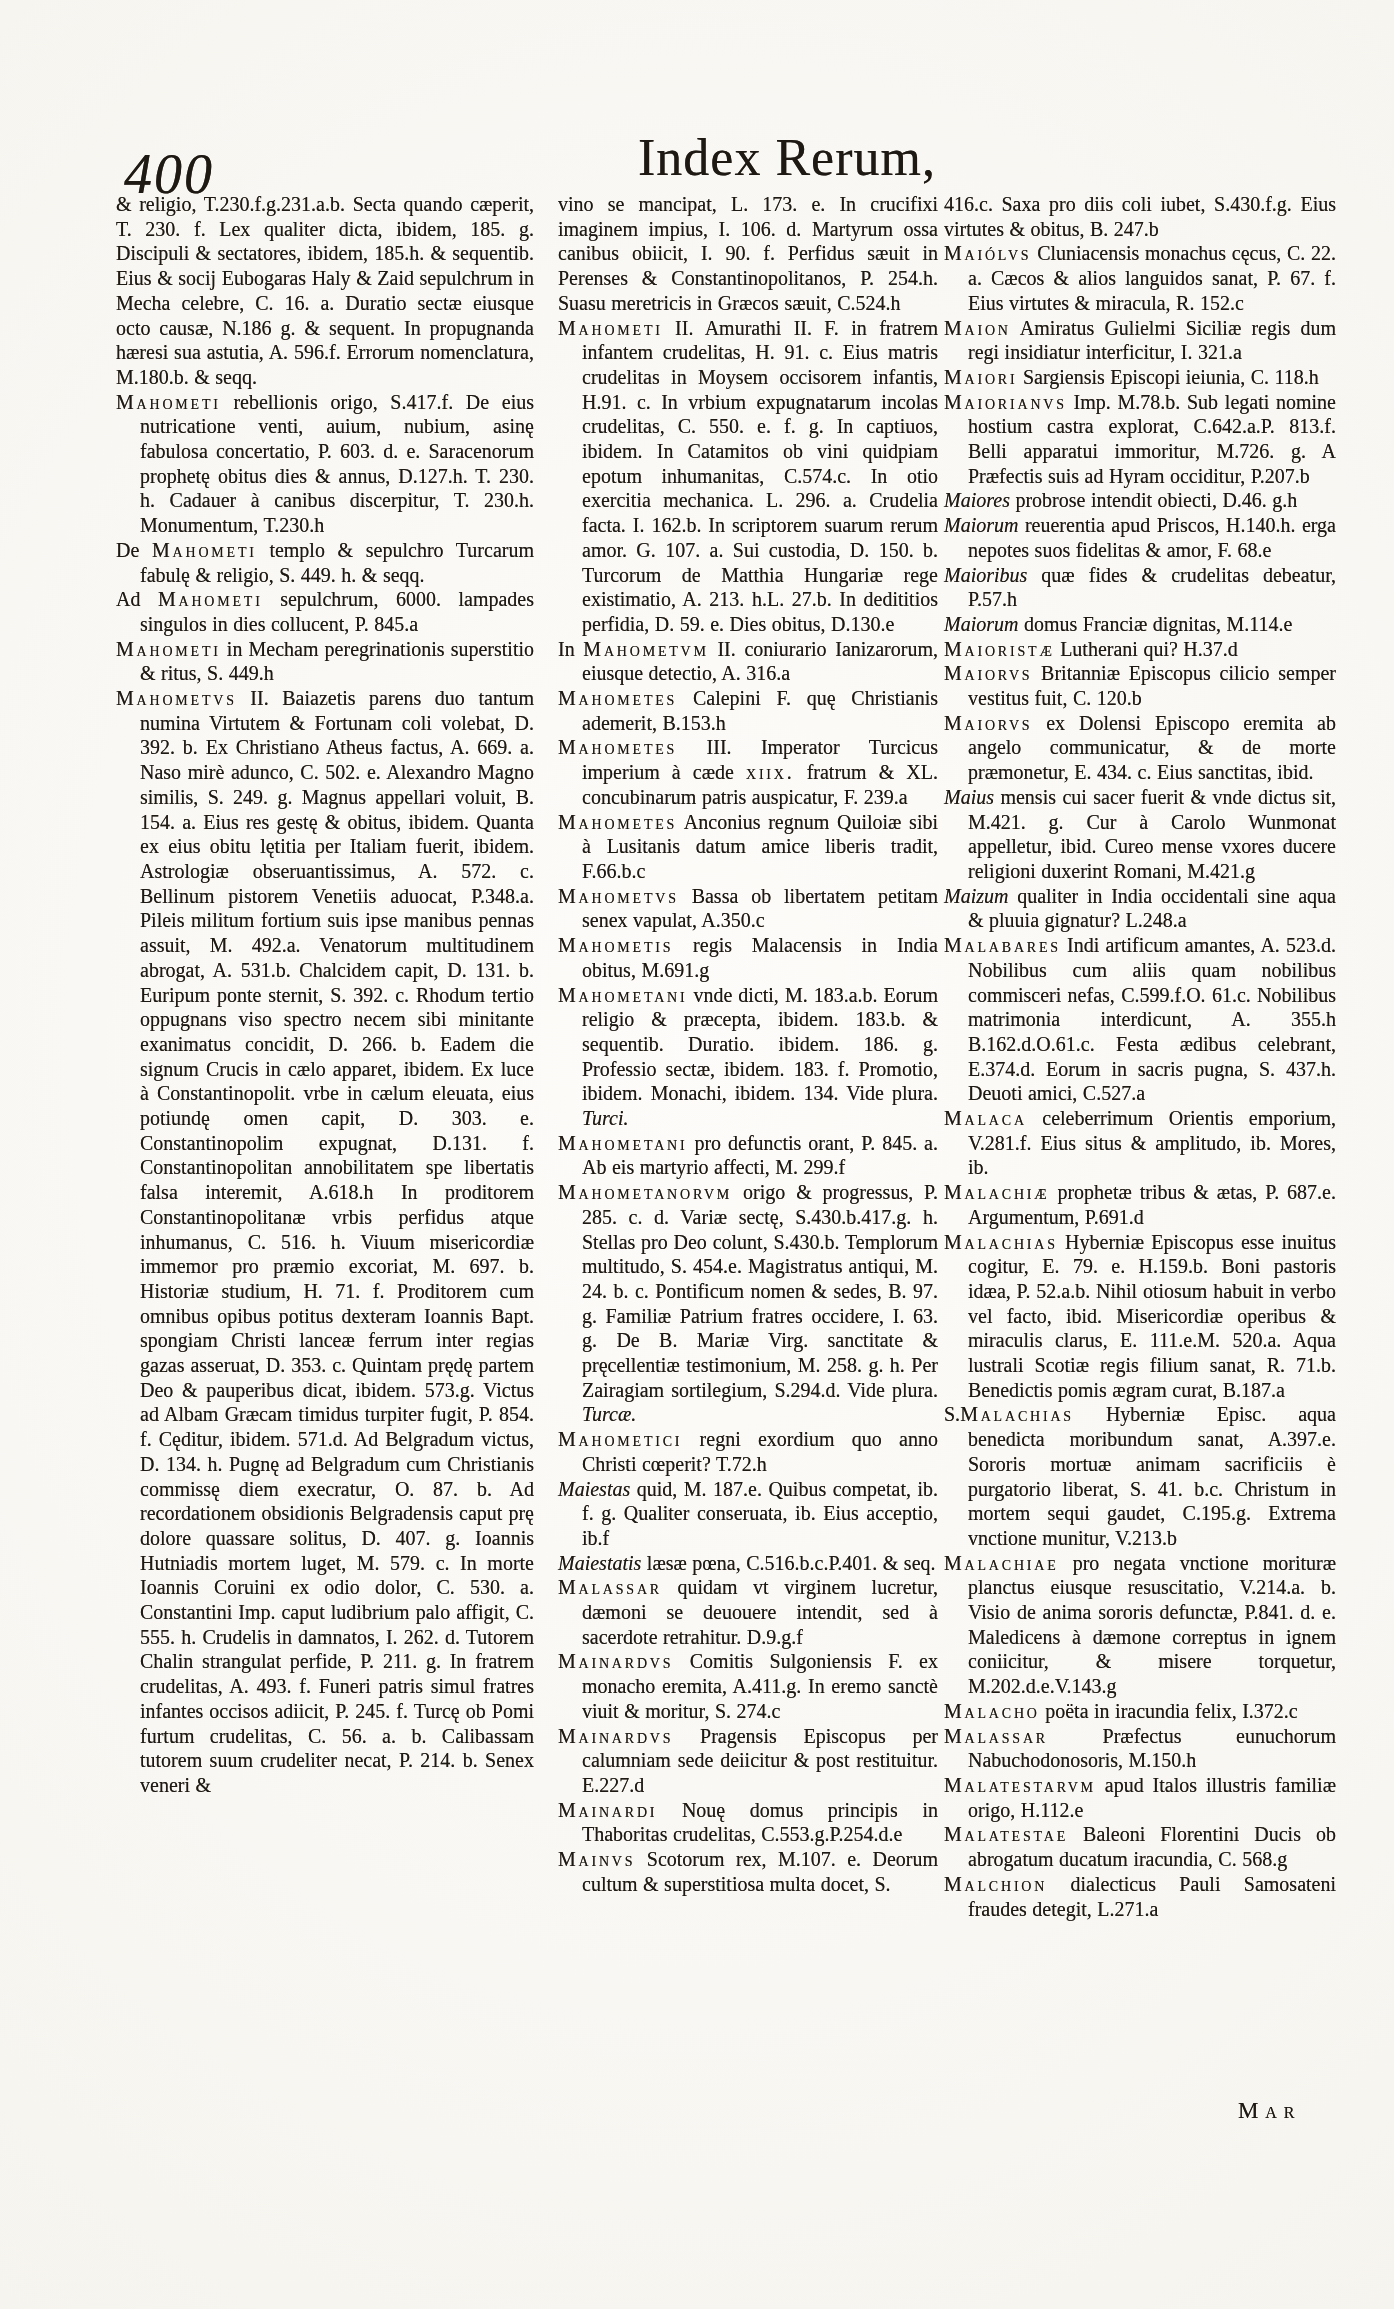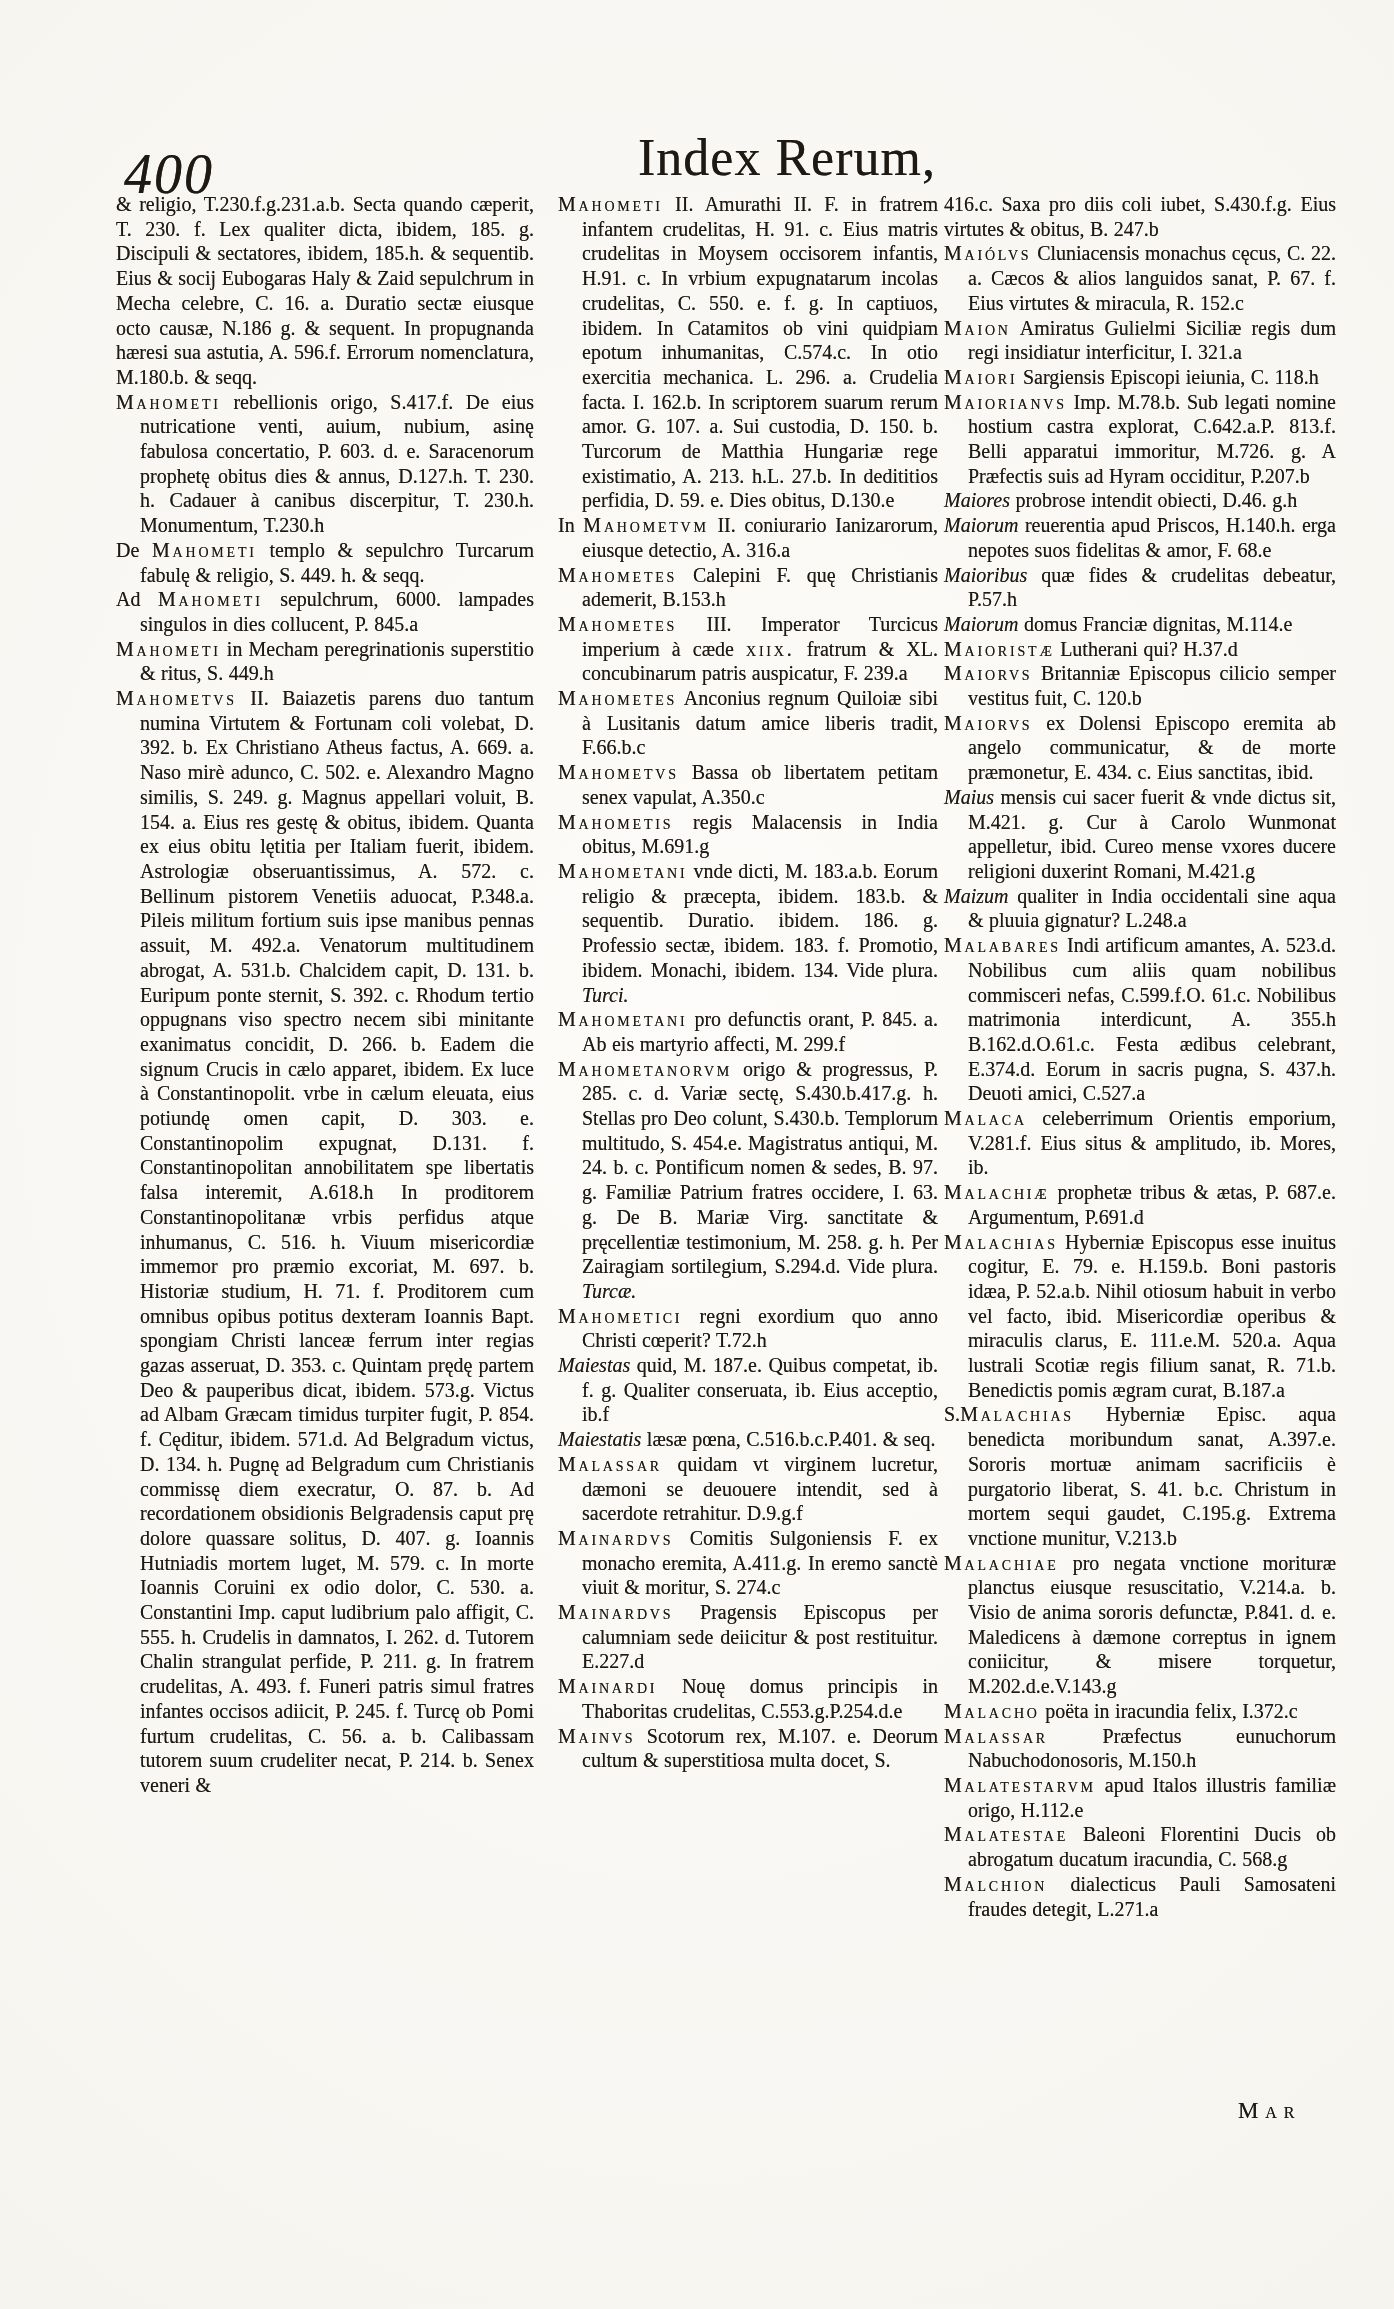--- a/index.html
+++ b/index.html
@@ -56,20 +56,21 @@
   <h1 class="title">Index Rerum,</h1>
   <div class="col" id="col1">
       <p class="entry cont"><span>&amp; religio, T.230.f.g.231.a.b. Secta quando cæperit, T. 230. f. Lex qualiter dicta, ibidem, 185. g. Discipuli &amp; sectatores, ibidem, 185.h. &amp; sequentib. Eius &amp; socij Eubogaras Haly &amp; Zaid sepulchrum in Mecha celebre, C. 16. a. Duratio sectæ eiusque octo causæ, N.186 g. &amp; sequent. In propugnanda hæresi sua astutia, A. 596.f. Errorum nomenclatura, M.180.b. &amp; seqq.</span></p>
       <p class="entry"><span class="sc">Mahometi</span><span> rebellionis origo, S.417.f. De eius nutricatione venti, auium, nubium, asinę fabulosa concertatio, P. 603. d. e. Saracenorum prophetę obitus dies &amp; annus, D.127.h. T. 230. h. Cadauer à canibus discerpitur, T. 230.h. Monumentum, T.230.h</span></p>
       <p class="entry"><span>De </span><span class="sc">Mahometi</span><span> templo &amp; sepulchro Turcarum fabulę &amp; religio, S. 449. h. &amp; seqq.</span></p>
       <p class="entry"><span>Ad </span><span class="sc">Mahometi</span><span> sepulchrum, 6000. lampades singulos in dies collucent, P. 845.a</span></p>
       <p class="entry"><span class="sc">Mahometi</span><span> in Mecham peregrinationis superstitio &amp; ritus, S. 449.h</span></p>
       <p class="entry"><span class="sc">Mahometvs</span><span> II. Baiazetis parens duo tantum numina Virtutem &amp; Fortunam coli volebat, D. 392. b. Ex Christiano Atheus factus, A. 669. a. Naso mirè adunco, C. 502. e. Alexandro Magno similis, S. 249. g. Magnus appellari voluit, B. 154. a. Eius res gestę &amp; obitus, ibidem. Quanta ex eius obitu lętitia per Italiam fuerit, ibidem. Astrologiæ obseruantissimus, A. 572. c. Bellinum pistorem Venetiis aduocat, P.348.a. Pileis militum fortium suis ipse manibus pennas assuit, M. 492.a. Venatorum multitudinem abrogat, A. 531.b. Chalcidem capit, D. 131. b. Euripum ponte sternit, S. 392. c. Rhodum tertio oppugnans viso spectro necem sibi minitante exanimatus concidit, D. 266. b. Eadem die signum Crucis in cælo apparet, ibidem. Ex luce à Constantinopolit. vrbe in cælum eleuata, eius potiundę omen capit, D. 303. e. Constantinopolim expugnat, D.131. f. Constantinopolitan annobilitatem spe libertatis falsa interemit, A.618.h In proditorem Constantinopolitanæ vrbis perfidus atque inhumanus, C. 516. h. Viuum misericordiæ immemor pro præmio excoriat, M. 697. b. Historiæ studium, H. 71. f. Proditorem cum omnibus opibus potitus dexteram Ioannis Bapt. spongiam Christi lanceæ ferrum inter regias gazas asseruat, D. 353. c. Quintam prędę partem Deo &amp; pauperibus dicat, ibidem. 573.g. Victus ad Albam Græcam timidus turpiter fugit, P. 854. f. Cęditur, ibidem. 571.d. Ad Belgradum victus, D. 134. h. Pugnę ad Belgradum cum Christianis commissę diem execratur, O. 87. b. Ad recordationem obsidionis Belgradensis caput prę dolore quassare solitus, D. 407. g. Ioannis Hutniadis mortem luget, M. 579. c. In morte Ioannis Coruini ex odio dolor, C. 530. a. Constantini Imp. caput ludibrium palo affigit, C. 555. h. Crudelis in damnatos, I. 262. d. Tutorem Chalin strangulat perfide, P. 211. g. In fratrem crudelitas, A. 493. f. Funeri patris simul fratres infantes occisos adiicit, P. 245. f. Turcę ob Pomi furtum crudelitas, C. 56. a. b. Calibassam tutorem suum crudeliter necat, P. 214. b. Senex veneri &amp;</span></p>
     </div>
   <div class="col" id="col2">
+      <p class="entry cont"><span>vino se mancipat, L. 173. e. In crucifixi imaginem impius, I. 106. d. Martyrum ossa canibus obiicit, I. 90. f. Perfidus sæuit in Perenses &amp; Constantinopolitanos, P. 254.h. Suasu meretricis in Græcos sæuit, C.524.h</span></p>
       <p class="entry"><span class="sc">Mahometi</span><span> II. Amurathi II. F. in fratrem infantem crudelitas, H. 91. c. Eius matris crudelitas in Moysem occisorem infantis, H.91. c. In vrbium expugnatarum incolas crudelitas, C. 550. e. f. g. In captiuos, ibidem. In Catamitos ob vini quidpiam epotum inhumanitas, C.574.c. In otio exercitia mechanica. L. 296. a. Crudelia facta. I. 162.b. In scriptorem suarum rerum amor. G. 107. a. Sui custodia, D. 150. b. Turcorum de Matthia Hungariæ rege existimatio, A. 213. h.L. 27.b. In dedititios perfidia, D. 59. e. Dies obitus, D.130.e</span></p>
       <p class="entry"><span>In </span><span class="sc">Mahometvm</span><span> II. coniurario Ianizarorum, eiusque detectio, A. 316.a</span></p>
       <p class="entry"><span class="sc">Mahometes</span><span> Calepini F. quę Christianis ademerit, B.153.h</span></p>
       <p class="entry"><span class="sc">Mahometes</span><span> III. Imperator Turcicus imperium à cæde </span><span class="sc">xiix.</span><span> fratrum &amp; XL. concubinarum patris auspicatur, F. 239.a</span></p>
       <p class="entry"><span class="sc">Mahometes</span><span> Anconius regnum Quiloiæ sibi à Lusitanis datum amice liberis tradit, F.66.b.c</span></p>
       <p class="entry"><span class="sc">Mahometvs</span><span> Bassa ob libertatem petitam senex vapulat, A.350.c</span></p>
       <p class="entry"><span class="sc">Mahometis</span><span> regis Malacensis in India obitus, M.691.g</span></p>
       <p class="entry"><span class="sc">Mahometani</span><span> vnde dicti, M. 183.a.b. Eorum religio &amp; præcepta, ibidem. 183.b. &amp; sequentib. Duratio. ibidem. 186. g. Professio sectæ, ibidem. 183. f. Promotio, ibidem. Monachi, ibidem. 134. Vide plura. </span><span class="it">Turci.</span></p>
       <p class="entry"><span class="sc">Mahometani</span><span> pro defunctis orant, P. 845. a. Ab eis martyrio affecti, M. 299.f</span></p>
       <p class="entry"><span class="sc">Mahometanorvm</span><span> origo &amp; progressus, P. 285. c. d. Variæ sectę, S.430.b.417.g. h. Stellas pro Deo colunt, S.430.b. Templorum multitudo, S. 454.e. Magistratus antiqui, M. 24. b. c. Pontificum nomen &amp; sedes, B. 97. g. Familiæ Patrium fratres occidere, I. 63. g. De B. Mariæ Virg. sanctitate &amp; pręcellentiæ testimonium, M. 258. g. h. Per Zairagiam sortilegium, S.294.d. Vide plura. </span><span class="it">Turcæ.</span></p>

